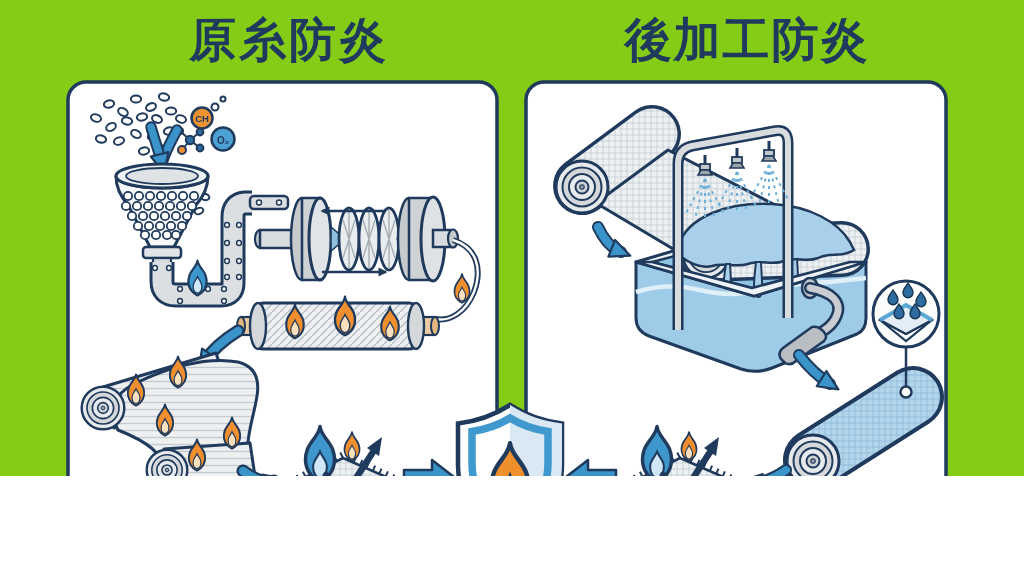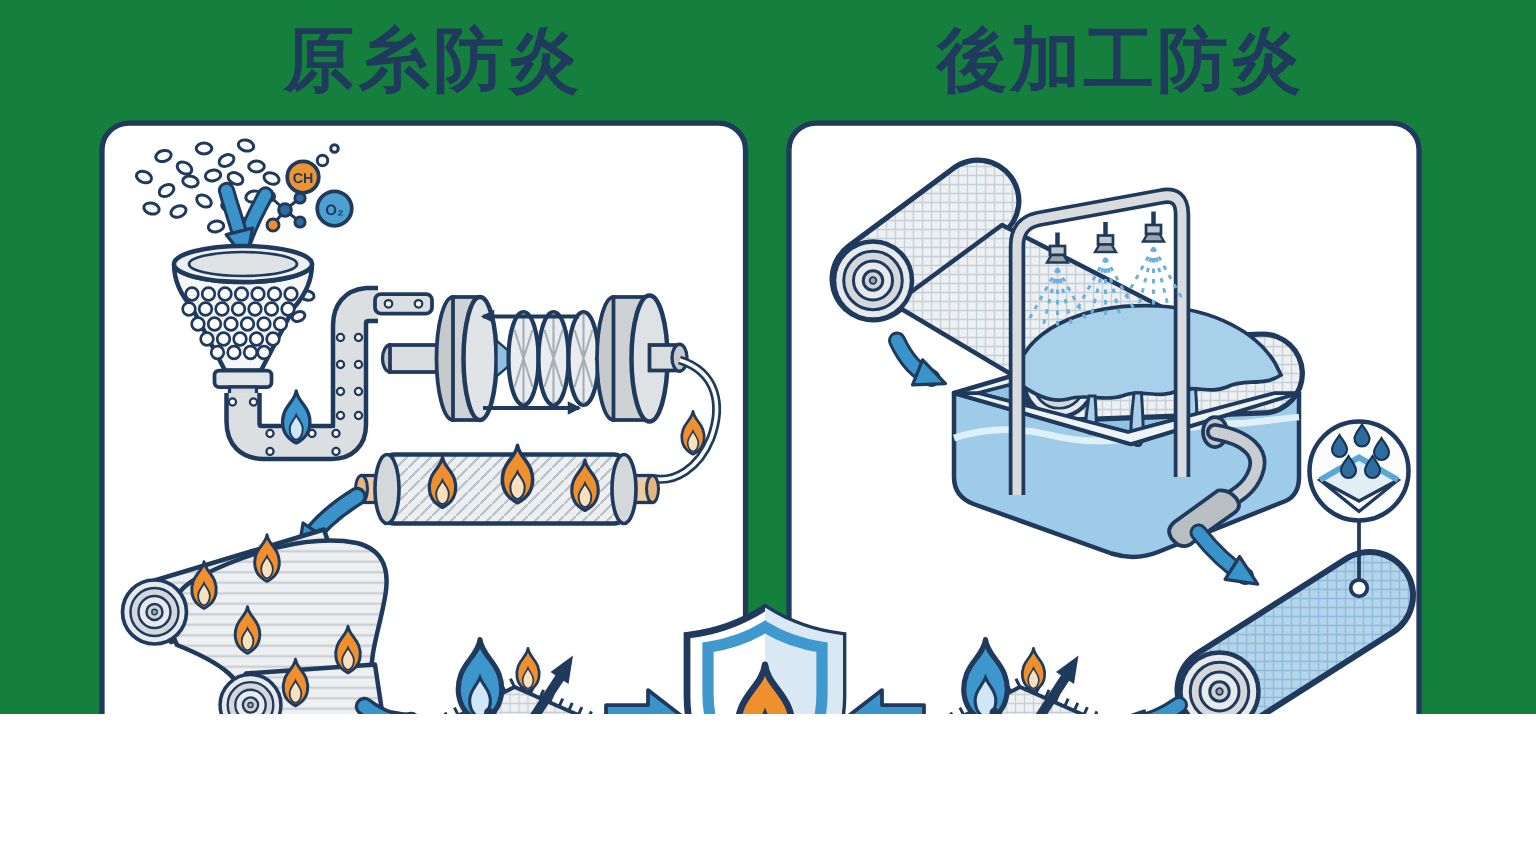--- a/index.html
+++ b/index.html
@@ -1,16 +1,16 @@
 <!DOCTYPE html>
 <html><head>
 <meta charset="utf-8">
 <style>
   html,body{margin:0;padding:0;background:#ffffff;}
-  #stage{position:relative;width:1024px;height:476px;background:#15803d;overflow:hidden;
+  #stage{position:relative;width:1024px;height:476px;background:#84cc16;overflow:hidden;
          font-family:"Liberation Sans","DejaVu Sans",sans-serif;}
   svg text.title{font-family:"Liberation Sans","DejaVu Sans",sans-serif;font-weight:bold;}
 </style>
 </head>
 <body>
 
 <div id="stage">
 <svg width="1024" height="576" viewBox="0 0 1024 576">
   <defs>
     <marker id="headBlue" markerUnits="userSpaceOnUse" markerWidth="26" markerHeight="26" viewBox="0 0 26 26" refX="13" refY="13" orient="auto">

